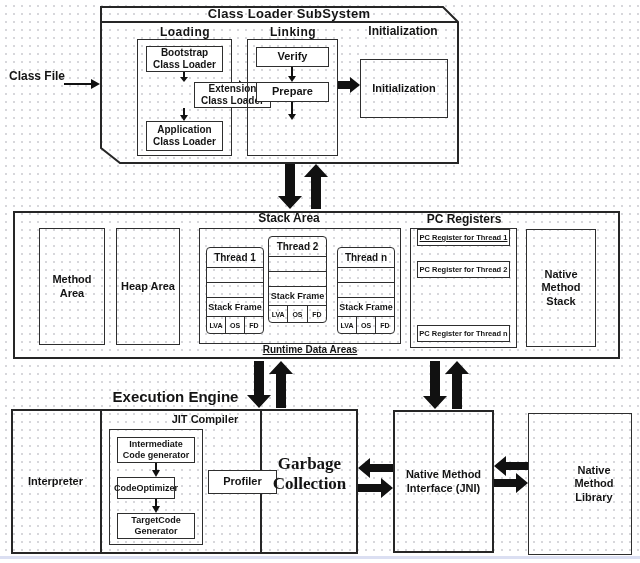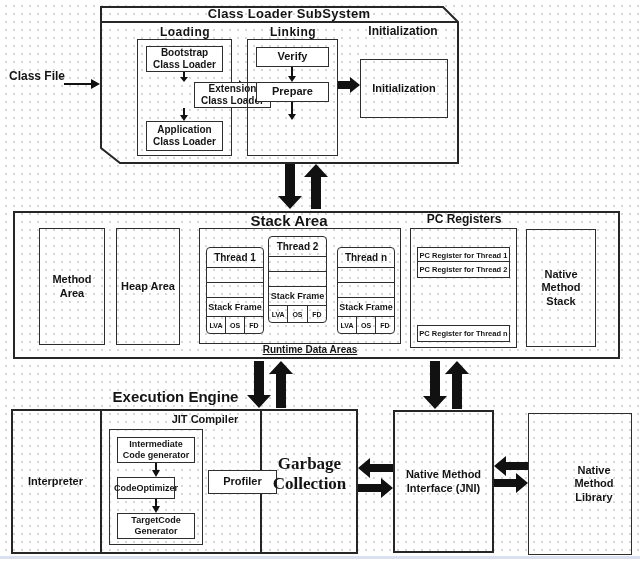--- a/index.html
+++ b/index.html
@@ -94,21 +94,21 @@
 
   <div class="lbl" style="left:251px;top:26px;width:84px;font-size:12px;letter-spacing:.5px;">Linking</div>
   <div class="box" style="left:247px;top:39px;width:91px;height:117px;"></div>
   <div class="box white cc" style="left:256px;top:47px;width:73px;height:20px;font-size:11px;">Verify</div>
   <div class="box white cc" style="left:256px;top:82px;width:73px;height:20px;font-size:11px;">Prepare</div>
 
   <div class="lbl" style="left:356px;top:25px;width:94px;font-size:12px;">Initialization</div>
   <div class="box cc" style="left:360px;top:59px;width:88px;height:59px;font-size:11px;">Initialization</div>
 
   <div class="box b2" style="left:13px;top:211px;width:607px;height:148px;"></div>
-  <div class="lbl" style="left:234px;top:212px;width:110px;font-size:15px;">Stack Area</div>
+  <div class="lbl" style="left:234px;top:212px;width:110px;font-size:12px;">Stack Area</div>
   <div class="lbl" style="left:412px;top:213px;width:104px;font-size:12px;">PC Registers</div>
   <div class="lbl" style="left:205px;top:344px;width:210px;font-size:10px;text-decoration:underline;">Runtime Data Areas</div>
 
   <div class="box cc" style="left:39px;top:228px;width:66px;height:117px;font-size:11px;">
     <span style="width:56px;">Method Area</span>
   </div>
   <div class="box cc" style="left:116px;top:228px;width:64px;height:117px;font-size:11px;">Heap Area</div>
 
   <div class="box" style="left:199px;top:228px;width:202px;height:116px;"></div>
 
@@ -142,21 +142,21 @@
     <div class="t-row"></div>
     <div class="t-frame cc">Stack Frame</div>
     <div class="t-cells">
       <div class="t-cell">LVA</div>
       <div class="t-cell">OS</div>
       <div class="t-cell">FD</div>
     </div>
   </div>
 
   <div class="box" style="left:410px;top:228px;width:107px;height:120px;"></div>
-  <div class="pc-row" style="top:247px;">PC Register for Thread 1</div>
+  <div class="pc-row" style="top:229px;text-decoration:underline;">PC Register for Thread 1</div>
   <div class="pc-row" style="top:261px;">PC Register for Thread 2</div>
   <div class="pc-row" style="top:325px;">PC Register for Thread n</div>
 
   <div class="box cc" style="left:526px;top:229px;width:70px;height:118px;font-size:11px;">
     <span style="width:52px;">Native Method Stack</span>
   </div>
 
   <div class="lbl" style="left:108px;top:388px;width:135px;font-size:15px;">Execution Engine</div>
   <div class="box b2" style="left:11px;top:409px;width:347px;height:145px;"></div>
   <div class="vdiv" style="left:100px;top:409px;height:145px;"></div>

